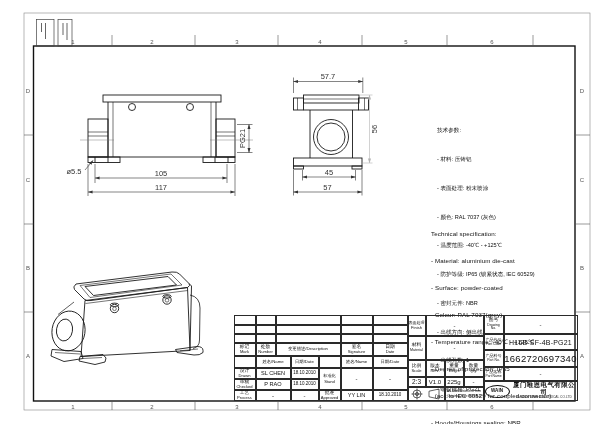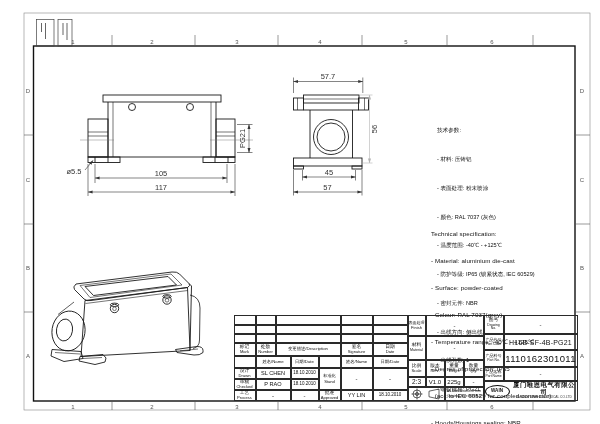--- a/index.html
+++ b/index.html
@@ -343,21 +343,21 @@
   <div class="c v6" style="left:270px;top:0;width:74px;height:19px">-</div>
   <div class="c lab" style="left:250px;top:19px;width:20px;height:16px">
     <span class="cn" style="font-size:4px">产品代号</span>
         <span class="en" style="font-size:3.4px">Part Code</span>
       </div>
   <div class="c v7" style="left:270px;top:19px;width:74px;height:16px">H16B-SF-4B-PG21</div>
   <div class="c lab" style="left:250px;top:35px;width:20px;height:17px">
     <span class="cn" style="font-size:4px">产品料号</span>
         <span class="en" style="font-size:3.4px">Part No.</span>
       </div>
-  <div class="c v95" style="left:270px;top:35px;width:74px;height:17px">1110162301011</div>
+  <div class="c v95" style="left:270px;top:35px;width:74px;height:17px">1662720697340</div>
   <div class="c lab" style="left:250px;top:52px;width:20px;height:14px">
     <span class="cn" style="font-size:4px">产品名称</span>
         <span class="en" style="font-size:3.4px">Part Name</span>
       </div>
   <div class="c v6" style="left:270px;top:52px;width:74px;height:14px">-</div>
   <div class="c company" style="left:250px;top:66px;width:94px;height:20px">
     <span class="logo-oval">WAIN</span>
     <span class="cotxt">
       <span class="co-cn">厦门唯恩电气有限公司</span>
       <span class="co-en">XIAMEN WAIN ELECTRICAL CO.LTD</span>

